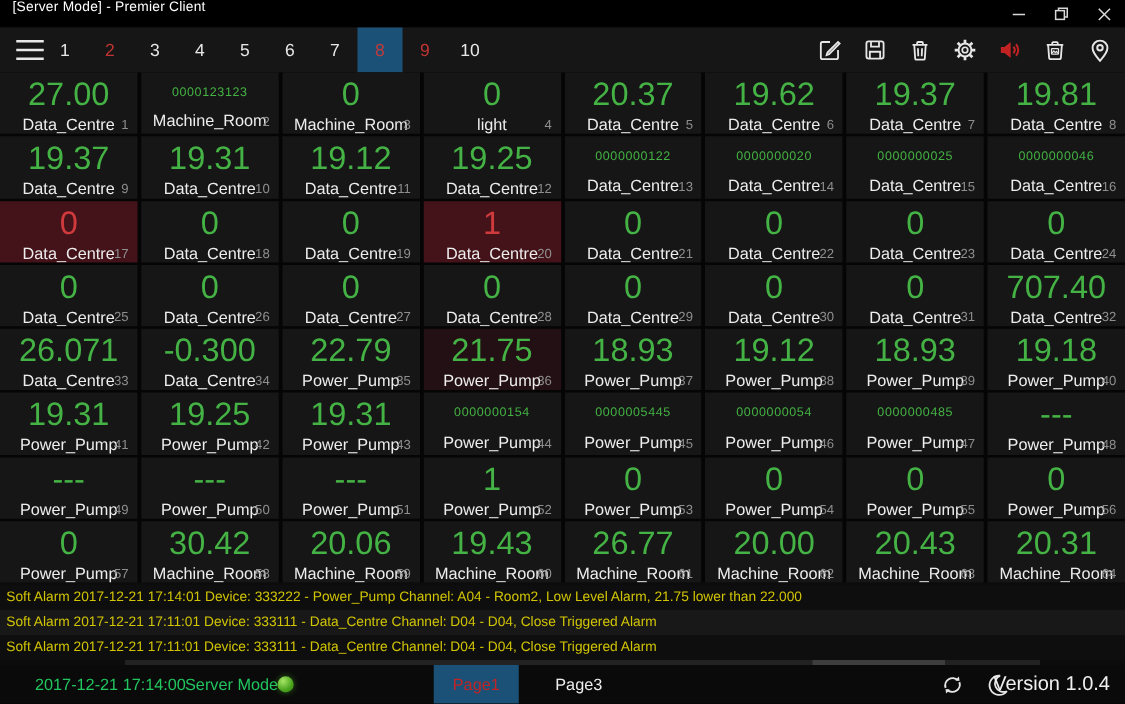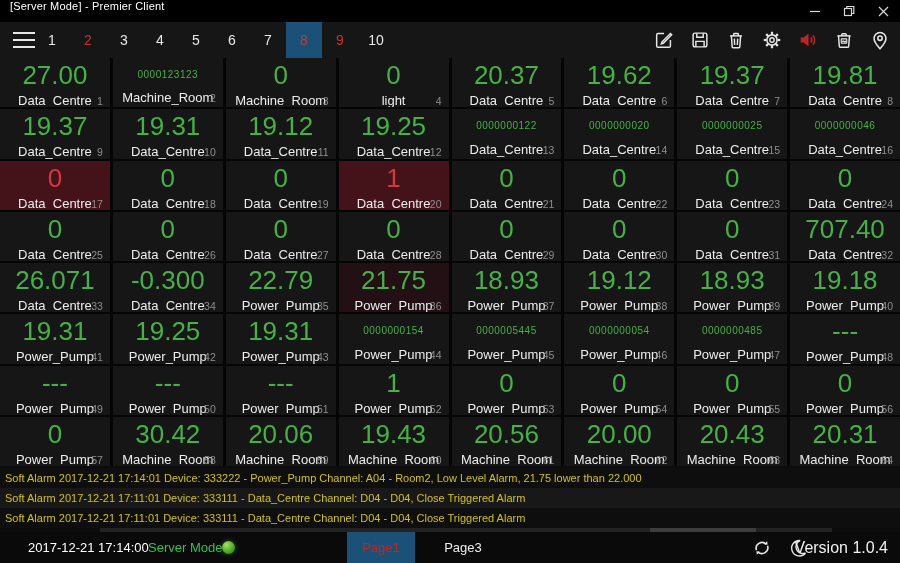--- a/index.html
+++ b/index.html
@@ -39,21 +39,21 @@
 
   
   .alarms { position:absolute; top:468px; left:0; right:0; height:60px; }
   .alarm-row { height:20px; line-height:20px; font-size:11px; color:#d1c404; padding-left:5px; background:#0e0e0e; white-space:nowrap; overflow:hidden; cursor:default; }
   .alarm-row.alt { background:#181818; }
   .hscroll { position:absolute; top:528px; left:100px; width:732px; height:4px; background:#222222; }
   .hthumb { position:absolute; left:550px; top:0; width:106px; height:4px; background:#3d3d3d; }
 
   
   .statusbar { position:absolute; top:532px; left:0; right:0; bottom:0; background:#0a0a0a; }
-  .time { position:absolute; left:28px; top:0; line-height:31px; color:#ffffff; font-size:13px; }
+  .time { position:absolute; left:28px; top:0; line-height:31px; color:#22c55e; font-size:13px; }
   .mode { position:absolute; left:148px; top:0; line-height:31px; color:#22c55e; font-size:13px; }
   .led { position:absolute; left:222px; top:9px; width:13px; height:13px; border-radius:50%;
          background:radial-gradient(circle at 35% 30%, #a5e465, #49a31d 60%, #357a12);
          box-shadow:0 0 5px rgba(90,200,40,.45); }
   .pagetabs { position:absolute; left:347px; top:0; height:31px; display:flex;align-items:center; }
   .ptab { width:68px; height:31px; margin-right:14px; background:none; border:none; color:#eeeeee; font-size:13px; font-family:inherit; cursor:pointer; }
   .ptab.selected { background:#1b5176; color:#c02525; }
   .sbtn { position:absolute; top:0; width:32px; height:31px; background:none; border:none; display:flex; align-items:center; justify-content:center; cursor:pointer; }
   .sbtn.sync { left:746px; }
   .sbtn.night { left:782px; }
@@ -402,21 +402,21 @@
       </div>
       <div class="cell normal">
         <div class="val">20.06</div>
         <div class="lrow"><span class="lab">Machine_Room</span><span class="idx">59</span></div>
       </div>
       <div class="cell normal">
         <div class="val">19.43</div>
         <div class="lrow"><span class="lab">Machine_Room</span><span class="idx">60</span></div>
       </div>
       <div class="cell normal">
-        <div class="val">20.56</div>
+        <div class="val">26.77</div>
         <div class="lrow"><span class="lab">Machine_Room</span><span class="idx">61</span></div>
       </div>
       <div class="cell normal">
         <div class="val">20.00</div>
         <div class="lrow"><span class="lab">Machine_Room</span><span class="idx">62</span></div>
       </div>
       <div class="cell normal">
         <div class="val">20.43</div>
         <div class="lrow"><span class="lab">Machine_Room</span><span class="idx">63</span></div>
       </div>

